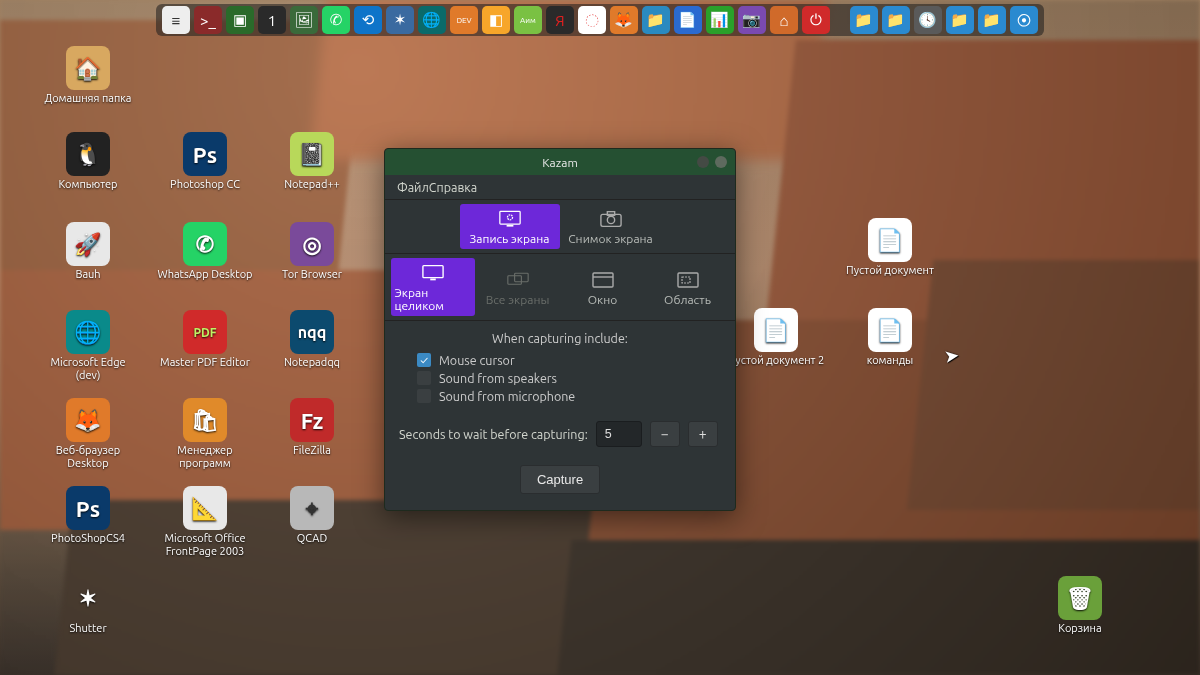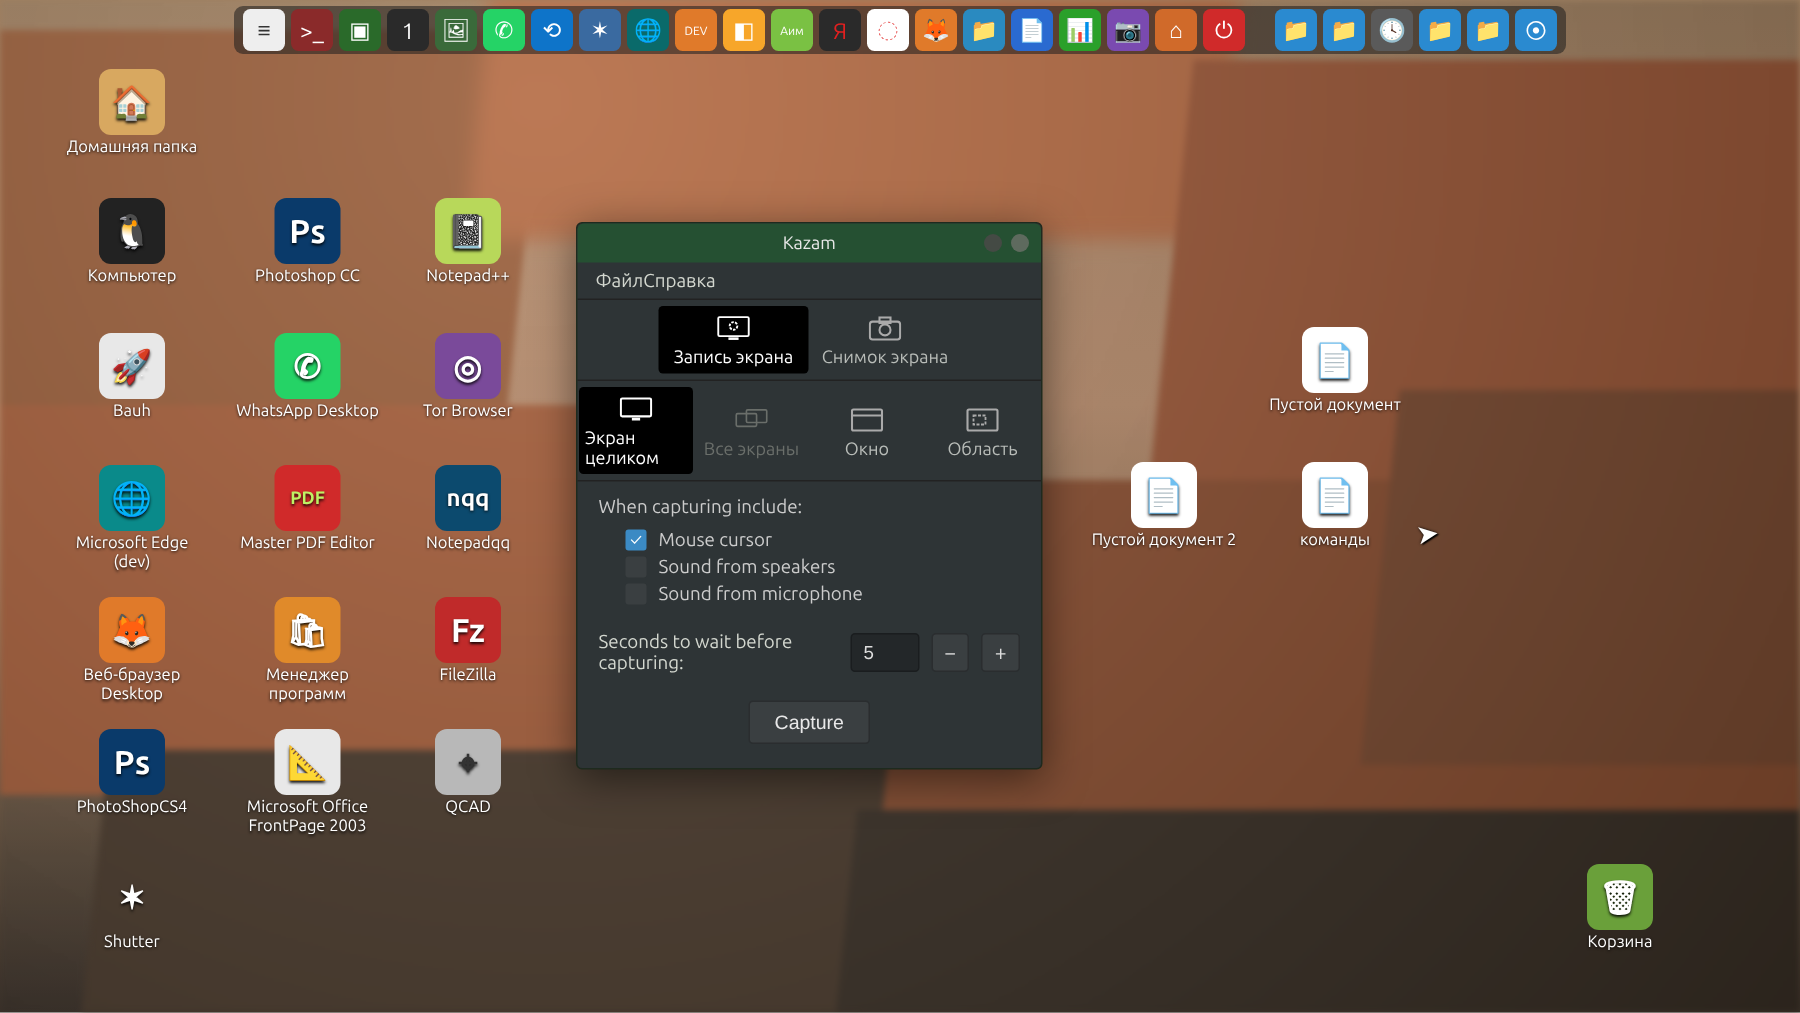--- a/index.html
+++ b/index.html
@@ -68,21 +68,21 @@
         font-size: 22px;
         margin-bottom: 2px;
     }
     .desktop-icon .label { line-height: 1.15; }
     
     
     .window {
         position: absolute;
         left: 384px;
         top: 148px;
-        width: 311px;
+        width: 352px;
         background: #2e3436;
         border: 1px solid #1e2a1e;
         border-radius: 4px;
         box-shadow: 0 6px 28px rgba(0,0,0,0.5);
         color: #d3d7cf;
         font-size: 13px;
     }
     .titlebar {
         height: 26px;
         background: #255032;
@@ -127,30 +127,30 @@
         padding: 6px 4px 4px;
         border-radius: 3px;
         cursor: pointer;
         color: #b8bcb8;
         gap: 4px;
         font-size: 12px;
     }
     .mode-tabs .tab-btn { width: 100px; }
     .area-tabs .tab-btn { width: 84px; }
     .tab-btn.active {
-        background: #000000;
+        background: #6d28d9;
         color: #fff;
     }
     .tab-ico { width: 22px; height: 18px; display: flex; align-items: center; justify-content: center; }
     
     .options {
         padding: 10px 14px 6px;
         border-top: 1px solid #222;
     }
-    .options .hdr { margin-bottom: 6px; font-size: 12.5px; color: #ccc; }
+    .options .hdr { margin-bottom: 6px; font-size: 12.5px; color: #ccc; text-align: center; }
     .chk-row {
         display: flex; align-items: center; gap: 8px;
         padding: 2px 0 2px 18px;
         font-size: 12.5px;
         color: #ccc;
         cursor: pointer;
     }
     .chk {
         width: 14px; height: 14px;
         border-radius: 2px;

